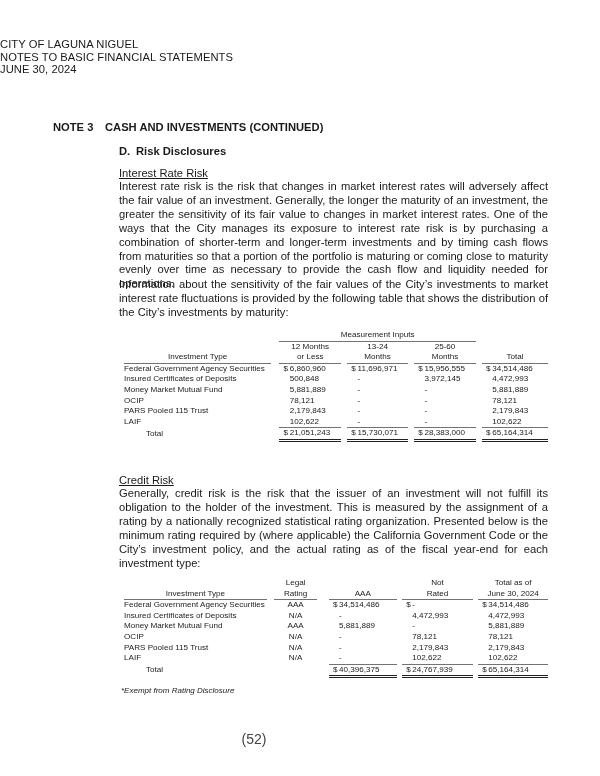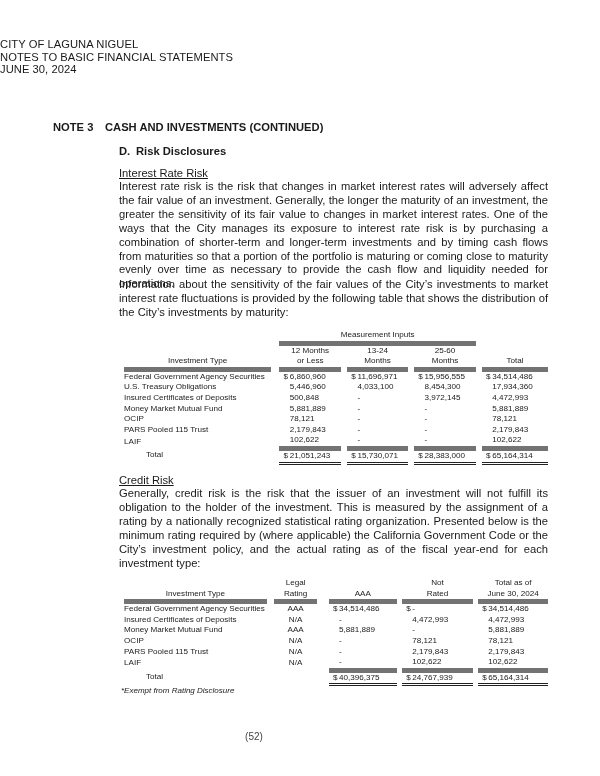--- a/index.html
+++ b/index.html
@@ -25,31 +25,31 @@
   }
   .para {
     position: absolute; left: 119px; width: 429px; font-size: 11.2px;
     line-height: 13.9px; text-align: justify; text-align-last: left;
   }
   table.fin {
     position: absolute; border-collapse: collapse; font-size: 8.1px; color: #222;
   }
   table.fin td { padding: 0; height: 10.6px; line-height: 10.6px; white-space: nowrap; }
   .hdr { text-align: center; }
-  .ul { border-bottom: 5px solid #737373; }
+  .ul { border-bottom: 1px solid #737373; }
   .num { text-align: left; }
   .dol { text-align: left; padding-left: 4px !important; }
   .tot-top { border-top: 1px solid #222; }
   .tot-bot { border-bottom: 3px double #222; }
   .gap { width: 6px; }
   .footnote {
     position: absolute; left: 121px; top: 686px; font-size: 8px; font-style: italic;
   }
   .page-num {
-    position: absolute; top: 731px; left: 0; width: 508px; text-align: center; font-size: 10px; color: #444;
+    position: absolute; top: 731px; left: 0; width: 508px; text-align: center; font-size: 14px; color: #444;
   }
 </style>
 </head>
 <body>
 
 <div class="page-header">
   <div>CITY OF LAGUNA NIGUEL</div>
   <div>NOTES TO BASIC FINANCIAL STATEMENTS</div>
   <div>JUNE 30, 2024</div>
 </div>
@@ -122,35 +122,20 @@
         <td class="num">6,860,960</td>
         <td></td>
         <td class="dol">$</td>
         <td class="num">11,696,971</td>
         <td></td>
         <td class="dol">$</td>
         <td class="num">15,956,555</td>
         <td></td>
         <td class="dol">$</td>
         <td class="num">34,514,486</td>
-      </tr>
-      <tr>
-        <td>U.S. Treasury Obligations</td>
-        <td></td>
-        <td class="dol"></td>
-        <td class="num">5,446,960</td>
-        <td></td>
-        <td class="dol"></td>
-        <td class="num">4,033,100</td>
-        <td></td>
-        <td class="dol"></td>
-        <td class="num">8,454,300</td>
-        <td></td>
-        <td class="dol"></td>
-        <td class="num">17,934,360</td>
       </tr>
       <tr>
         <td>Insured Certificates of Deposits</td>
         <td></td>
         <td class="dol"></td>
         <td class="num">500,848</td>
         <td></td>
         <td class="dol"></td>
         <td class="num">-</td>
         <td></td>

